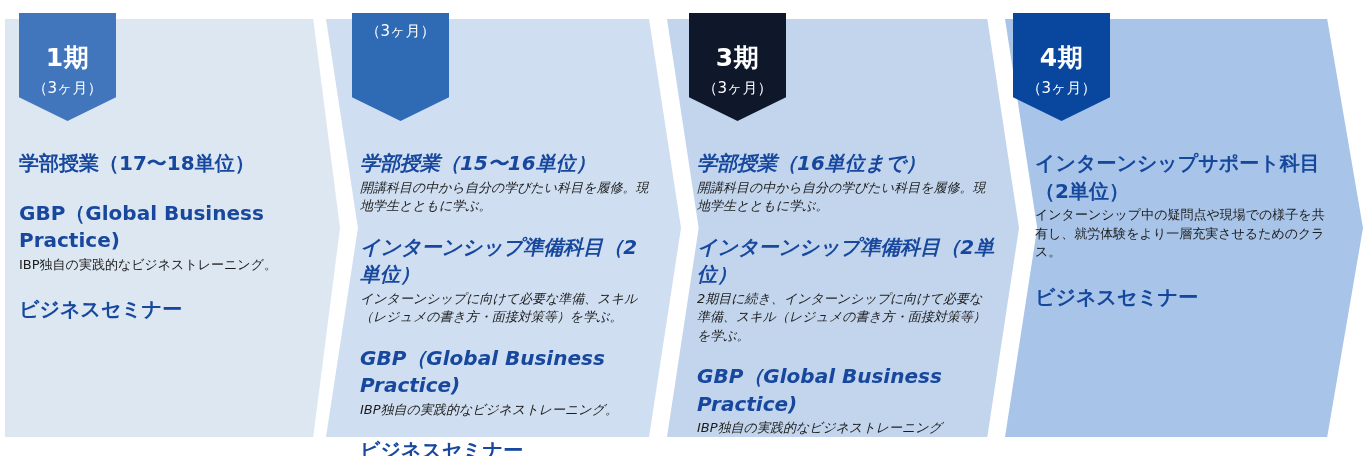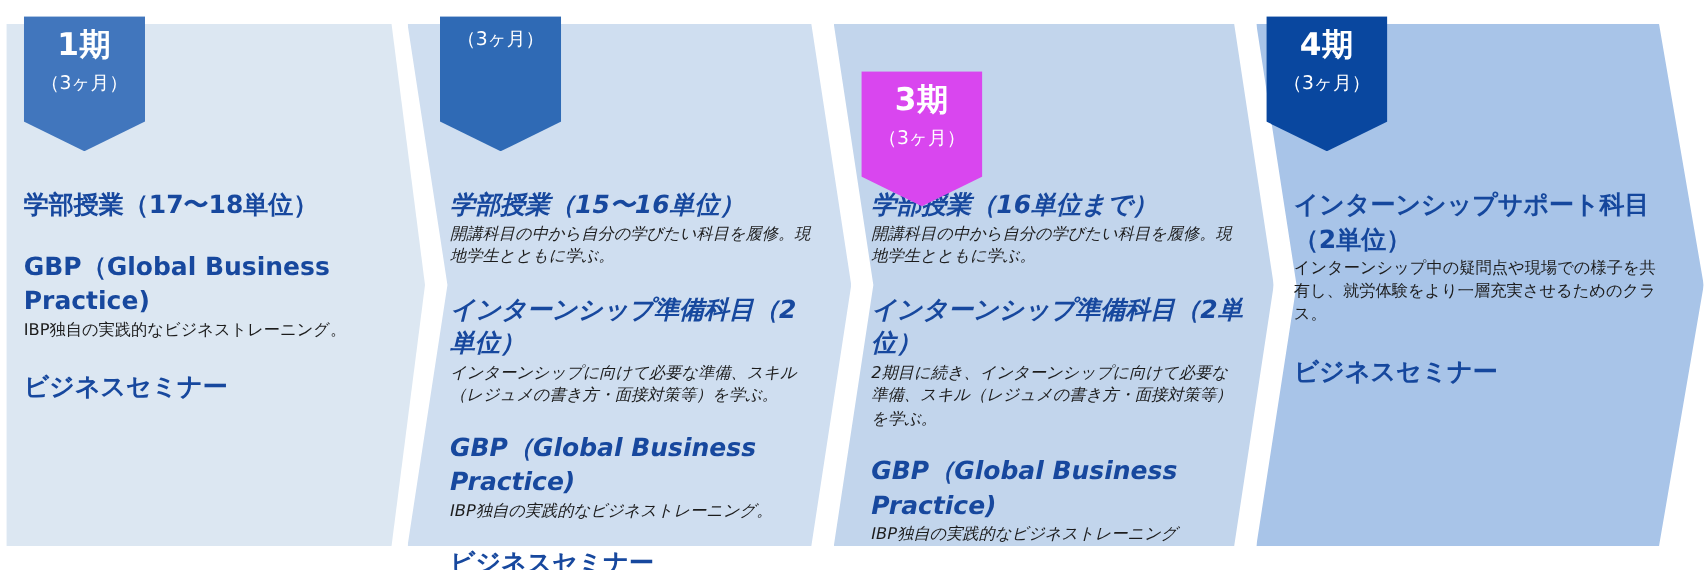--- a/index.html
+++ b/index.html
@@ -56,31 +56,31 @@
     color:#ffffff;
     text-align:center;
     z-index:4;
   }
   .badge .term{
     display:block;
     font-size:25px;
     font-weight:bold;
     letter-spacing:0.5px;
     line-height:1;
-    padding-top:10px;
+    padding-top:32px;
   }
   .badge .dur{
     display:block;
     font-size:15px;
     line-height:1;
     padding-top:11px;
   }
   .b1{left:14px;background:#4176bd;}
   .b2{left:26px;background:#2f6ab5;}
-  .b3{left:22px;background:#d946ef;margin-top:44px;}
+  .b3{left:22px;background:#0f172a;}
   .b4{left:8px;background:#09479f;}
 
   
   .content{
     position:absolute;
     top:131px;
     z-index:3;
   }
   .c1{left:14px;width:300px;}
   .c2{left:34px;width:296px;}

